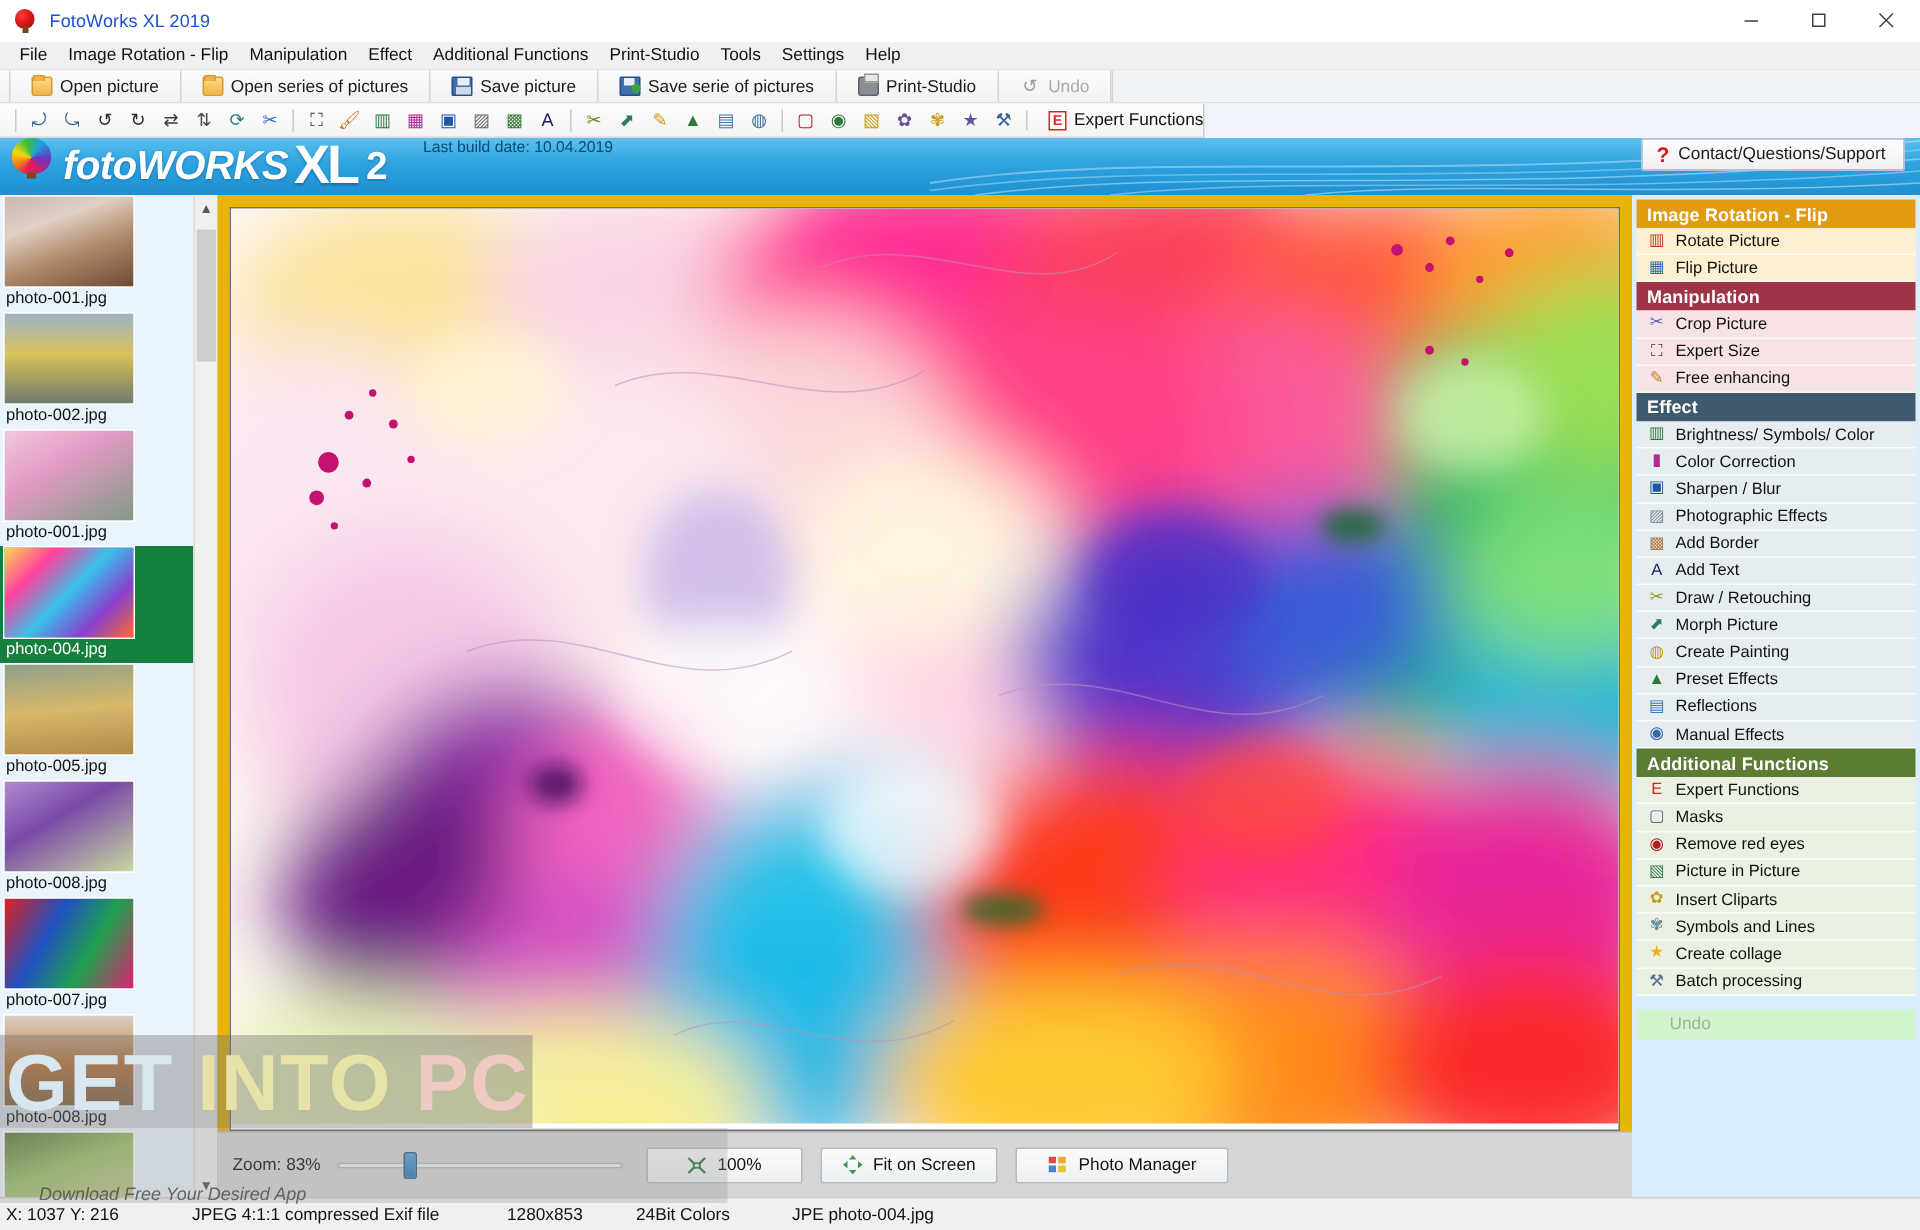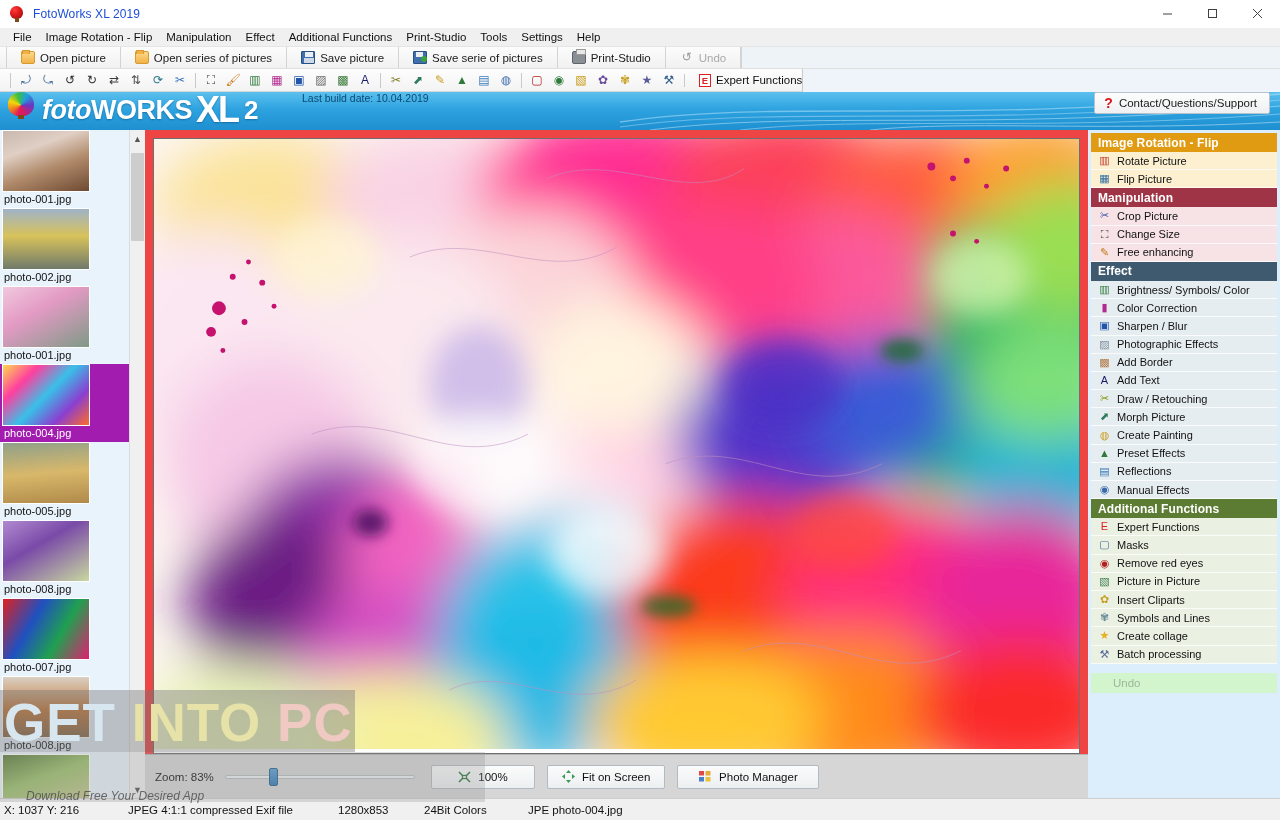--- a/index.html
+++ b/index.html
@@ -129,25 +129,25 @@
         #e01b5a 0deg, #ef7d1e 45deg, #f5d80a 90deg,
         #3fbf3f 140deg, #1ea0dd 195deg, #6a37c2 250deg, #e01b5a 330deg);
   }
   .logo-balloon .basket{position:absolute;bottom:0;left:10px;width:6px;height:4px;background:#7a4a18;}
   .brand-text {
     margin-left: 8px; display:flex; align-items:center; gap:0px;
     font-size: 27px; letter-spacing:-0.5px; line-height:1;
     text-shadow: 0 1px 2px rgba(0,60,110,.45);
   }
   .bt-foto { color:#ffffff; font-style:italic; font-weight:bold; }
-  .bt-works { color:#ffffff; font-weight:bold; }
+  .bt-works { color:#ffffff; font-weight:bold;font-style:italic; }
   .bt-xl { color:#ffffff; font-weight:bold; font-size:36px; margin-left:4px; letter-spacing:-2px;}
   .bt-2 { color:#ffffff; font-weight:bold; font-size:26px; margin-left:6px;}
   .build-date {
-    margin-left: 44px; color:#0a4a73; font-size:10.5px; z-index:2;
+    margin-left: 24px; color:#0a4a73; font-size:10.5px; z-index:2;
   }
   .support-btn {
     margin-left:auto; margin-right:10px; z-index:2;
     background: linear-gradient(#fdfdfd,#eef0f2);
     border:1px solid #b9c2ca; border-radius:2px;
     padding:4px 12px 4px 9px; display:flex; align-items:center; gap:6px;
     font-size:11.5px; color:#1a1a1a; white-space:nowrap;
   }
   .qmark { color:#d81515; font-weight:bold; font-size:14px; line-height:11px;}
 
@@ -161,36 +161,36 @@
   }
   .thumblist { width:129px; flex:0 0 129px; overflow:hidden; padding-top:0px;}
   .thumb-item { padding:0 0 0 2px; }
   .thumb-item .pic {
     width: 88px; height: 62px; display:block; border:1px solid #ffffff;
   }
   .thumb-item .cap {
     font-size: 11px; color:#111; padding:1px 0 2px 2px; line-height:13px;
     white-space:nowrap;
   }
-  .thumb-item.selected { background:#a21caf; }
+  .thumb-item.selected { background:#15803d; }
   .thumb-item.selected .cap { color:#ffffff; }
 
   .thumb-scroll {
     width:16px; flex:0 0 16px; background:#f0f0f0; border-left:1px solid #dcdcdc;
     display:flex; flex-direction:column; align-items:center; position:relative;
   }
   .sb-arrow { width:16px;height:17px;display:flex;align-items:center;justify-content:center;
     font-size:9px;color:#555; background:#f0f0f0;}
   .sb-track { flex:1 1 auto; width:16px; background:#f0f0f0; position:relative;}
   .sb-thumb { position:absolute; top:6px; left:1px; width:13px; height:88px;
     background:#cdcdcd; border-radius:1px; }
 
   
   .canvaspane {
-    flex:1 1 auto; background:#ef4444; position:relative;
+    flex:1 1 auto; background:#eab308; position:relative;
     display:flex; flex-direction:column; min-width:0;
   }
   .imgwrap { flex:1 1 auto; padding:8px 8px 0 8px; display:flex; min-height:0;}
   .artimg {
     flex:1 1 auto; border:1px solid #6f6f6f; position:relative; overflow:hidden;
     background:#fff;
   }
   .artimg .layer { position:absolute; inset:0; }
 
   .zoombar {
@@ -607,21 +607,21 @@
             </div>
           </div>
           <div class="sec-head" style="background: rgb(158, 52, 69);">Manipulation</div>
           <div class="sec-body" style="background: rgb(247, 227, 230);">
             <div class="sec-row">
               <span class="ri" style="color: rgb(74, 95, 168); font-size: 11px; line-height: 13px; text-align: center;">✂</span>
               <span>Crop Picture</span>
             </div>
             <div class="sec-row">
               <span class="ri" style="color: rgb(58, 58, 58); font-size: 11px; line-height: 13px; text-align: center;">⛶</span>
-              <span>Change Size</span>
+              <span>Expert Size</span>
             </div>
             <div class="sec-row">
               <span class="ri" style="color: rgb(199, 122, 26); font-size: 11px; line-height: 13px; text-align: center;">✎</span>
               <span>Free enhancing</span>
             </div>
           </div>
           <div class="sec-head" style="background: rgb(63, 90, 110);">Effect</div>
           <div class="sec-body" style="background: rgb(230, 237, 241);">
             <div class="sec-row">
               <span class="ri" style="color: rgb(47, 122, 58); font-size: 11px; line-height: 13px; text-align: center;">▥</span>

